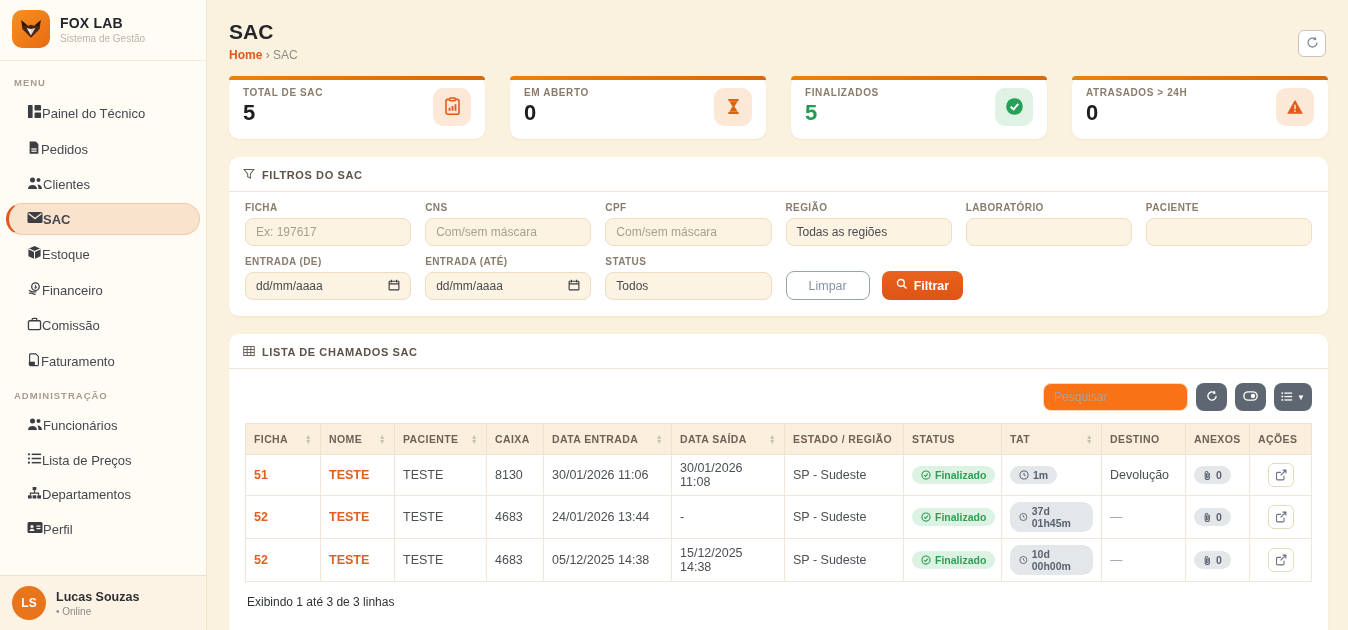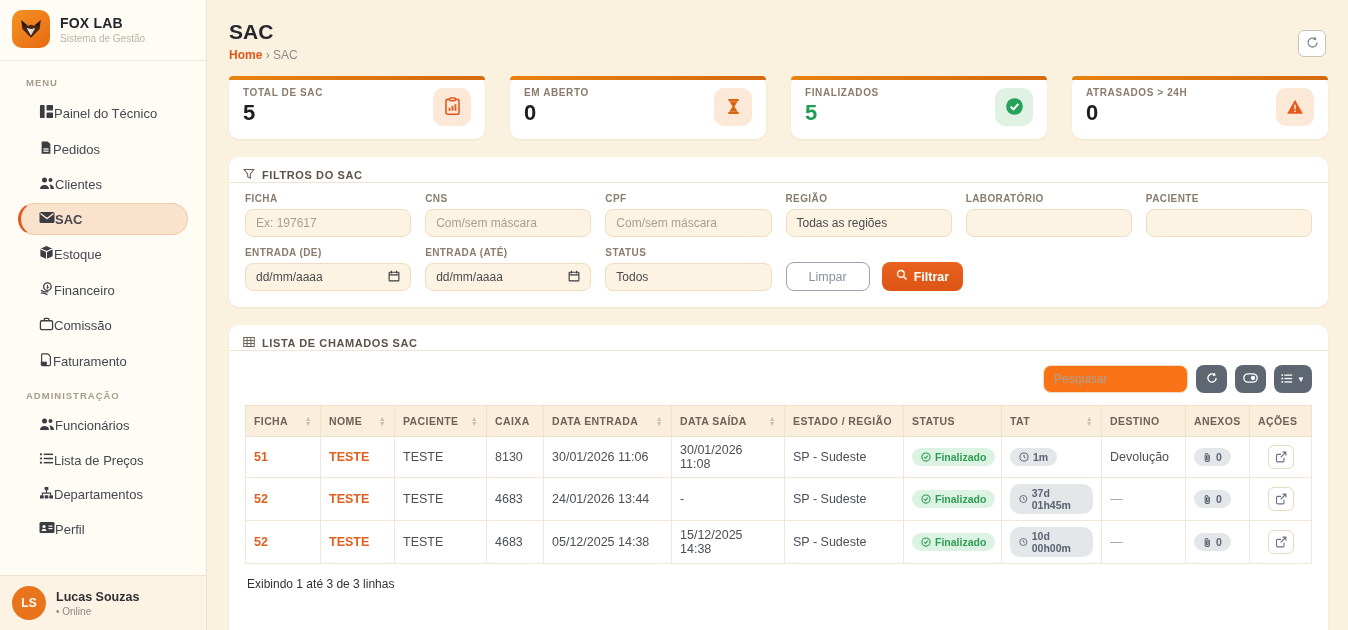--- a/index.html
+++ b/index.html
@@ -5,21 +5,21 @@
   * { margin:0; padding:0; box-sizing:border-box; }
   html,body { width:1348px; height:630px; overflow:hidden; }
   body { display:flex; font-family:"Liberation Sans",sans-serif; background:#FBF1DF; color:#3f4248; }
 
   
   .sidebar { width:207px; min-width:207px; background:#FFFCF6; border-right:1px solid #EFE3D0; display:flex; flex-direction:column; height:630px; }
   .brand { display:flex; align-items:center; gap:10px; padding:10px 12px 12px 12px; border-bottom:1px solid #F3EADB; }
   .brand-logo { width:38px; height:38px; border-radius:10px; background:linear-gradient(135deg,#F59122,#E86A12); display:flex; align-items:center; justify-content:center; flex-shrink:0; }
   .brand-name { font-size:14px; font-weight:bold; color:#23252b; letter-spacing:.2px; }
   .brand-sub { font-size:10px; color:#BCB4A6; margin-top:2px; }
-  .nav { flex:1; padding:6px 12px; overflow:hidden; }
+  .nav { flex:1; padding:6px 0; overflow:hidden; }
   .nav-section { font-size:9.5px; font-weight:bold; letter-spacing:1px; color:#A59C8E; padding:10px 14px 6px 14px; }
   .nav-item { display:flex; align-items:center; padding:7px 14px 7px 20px; margin:2px 6px; font-size:13px; color:#45474f; cursor:pointer; border-radius:18px; border:1px solid transparent; }
   .nav-item svg { flex-shrink:0; color:#3c3d43; }
   .nav-item.active { background:#FAE3CD; border:1px solid #F2CBA5; border-left:3px solid #E2571B; padding-left:18px; font-weight:bold; }
   .user-box { border-top:1px solid #EFE3D0; background:#FCF3E4; padding:10px 12px; display:flex; align-items:center; gap:10px; }
   .avatar { width:34px; height:34px; border-radius:50%; background:#E8741C; color:#fff; font-size:12px; font-weight:bold; display:flex; align-items:center; justify-content:center; }
   .user-name { font-size:12.5px; font-weight:bold; color:#2e3033; }
   .user-status { font-size:10px; color:#8a8a85; margin-top:2px; }
 
   
@@ -35,21 +35,21 @@
   .stat-card::before { content:""; position:absolute; top:0; left:0; right:0; height:4px; border-radius:10px 10px 0 0; background:linear-gradient(90deg,#E8820E,#D46A0E); }
   .stat-label { font-size:10px; font-weight:bold; letter-spacing:.6px; color:#8a7c6d; }
   .stat-value { font-size:22px; font-weight:bold; color:#1c1e22; margin-top:2px; }
   .stat-value.green { color:#1F9D55; }
   .stat-icon { width:38px; height:38px; border-radius:10px; display:flex; align-items:center; justify-content:center; }
   .stat-icon.peach { background:#FBE8D7; color:#E2571B; }
   .stat-icon.greenbg { background:#DFF2E4; color:#27A05A; }
 
   
   .panel { background:#fff; border-radius:10px; box-shadow:0 1px 2px rgba(120,90,40,.08); margin-top:18px; }
-  .panel-head { display:flex; align-items:center; gap:7px; padding:11px 16px 0 14px; font-size:11px; font-weight:bold; letter-spacing:.6px; color:#5d5246; border-bottom:1px solid #EDE5D6; }
+  .panel-head { display:flex; align-items:center; gap:7px; padding:11px 16px 9px 14px; font-size:11px; font-weight:bold; letter-spacing:.6px; color:#5d5246; border-bottom:1px solid #EDE5D6; }
   .panel-head svg { color:#6b6054; }
 
   
   .filters-body { padding:10px 16px 16px 16px; }
   .fgrid { display:grid; grid-template-columns:repeat(6,1fr); gap:14px; }
   .fgrid + .fgrid { margin-top:10px; }
   .flabel { font-size:10px; font-weight:bold; letter-spacing:.4px; color:#8a7c6d; margin-bottom:5px; }
   .finput { width:100%; height:28px; background:#FCF3E2; border:1px solid #F0DCC0; border-radius:8px; padding:0 10px; font-size:12px; color:#4a4a50; display:flex; align-items:center; justify-content:space-between; }
   .finput input { background:transparent; border:none; outline:none; width:100%; font-size:12px; color:#4a4a50; font-family:inherit; }
   .finput input::placeholder { color:#A89F92; }

